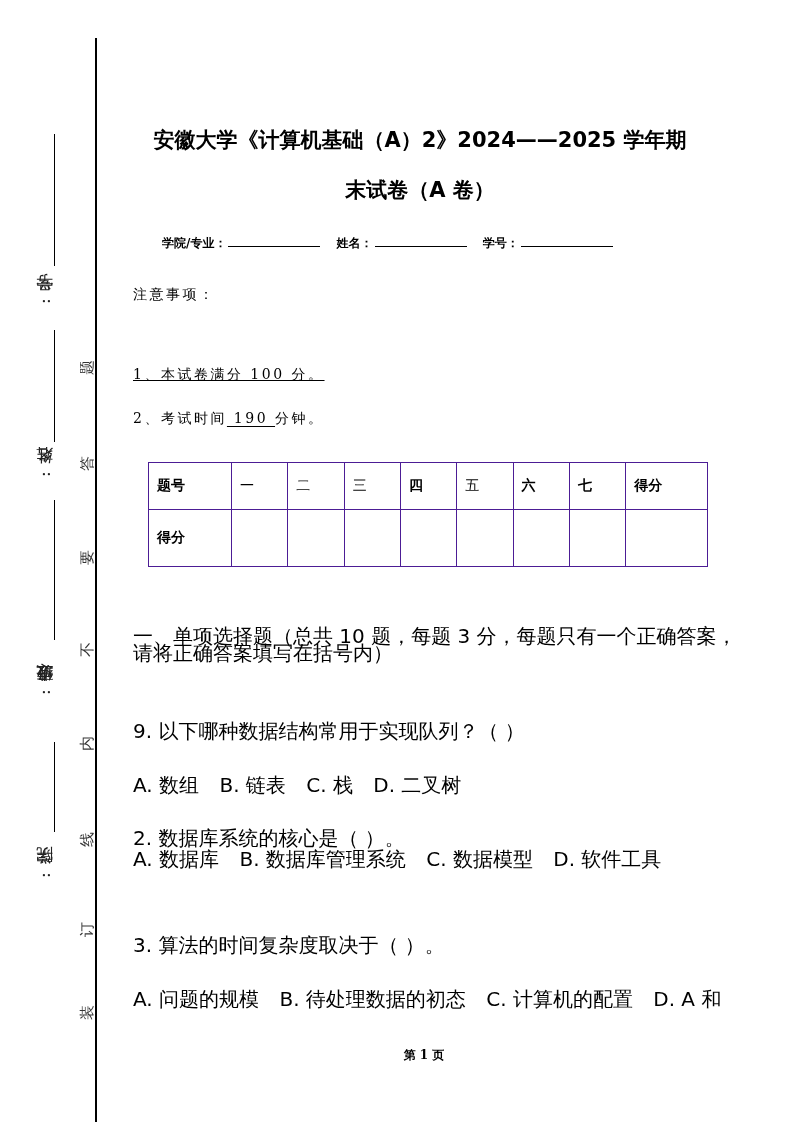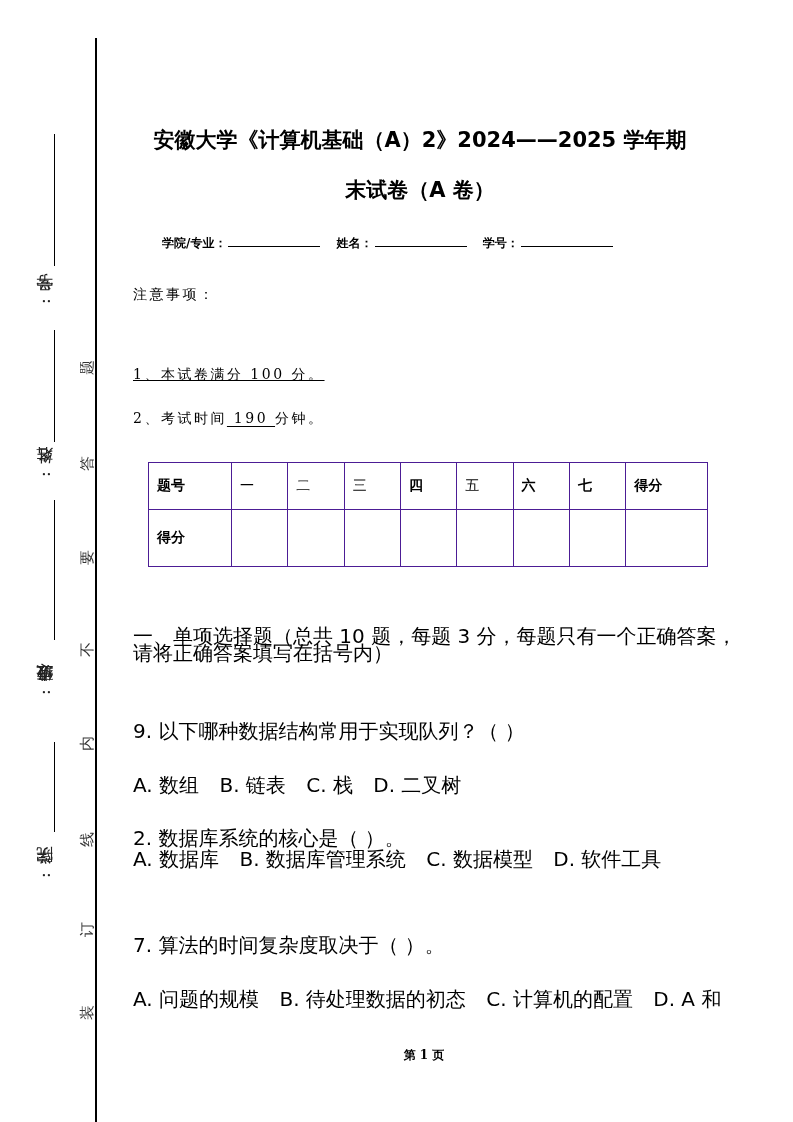--- a/index.html
+++ b/index.html
@@ -110,21 +110,21 @@
 </div>
 
 <div class="q-text" style="top:813px;">2. 数据库系统的核心是（    ）。</div>
 <div class="q-text" style="top:834px;">
   <span class="opt">A. 数据库</span>
   <span class="opt">B. 数据库管理系统</span>
   <span class="opt">C. 数据模型</span>
   <span class="opt">D. 软件工具</span>
 </div>
 
-<div class="q-text" style="top:920px;">7. 算法的时间复杂度取决于（    ）。</div>
+<div class="q-text" style="top:920px;">3. 算法的时间复杂度取决于（    ）。</div>
 <div class="q-text" style="top:974px;">
   <span class="opt">A. 问题的规模</span>
   <span class="opt">B. 待处理数据的初态</span>
   <span class="opt">C. 计算机的配置</span>
   <span class="opt">D. A 和</span>
 </div>
 
 <div class="footer">第 1 页</div>
 
 </body></html>

